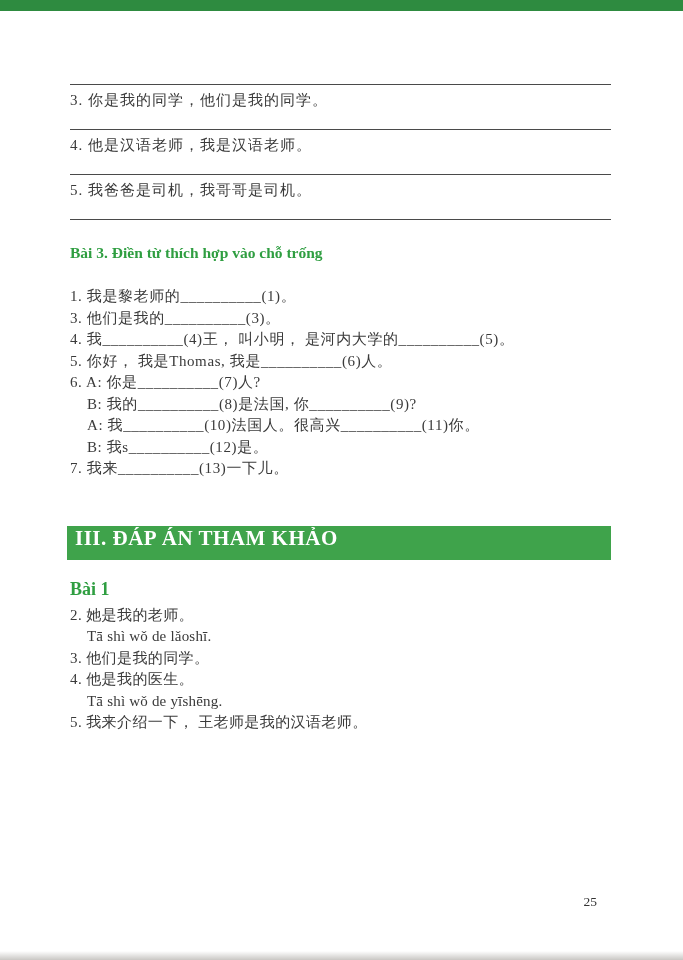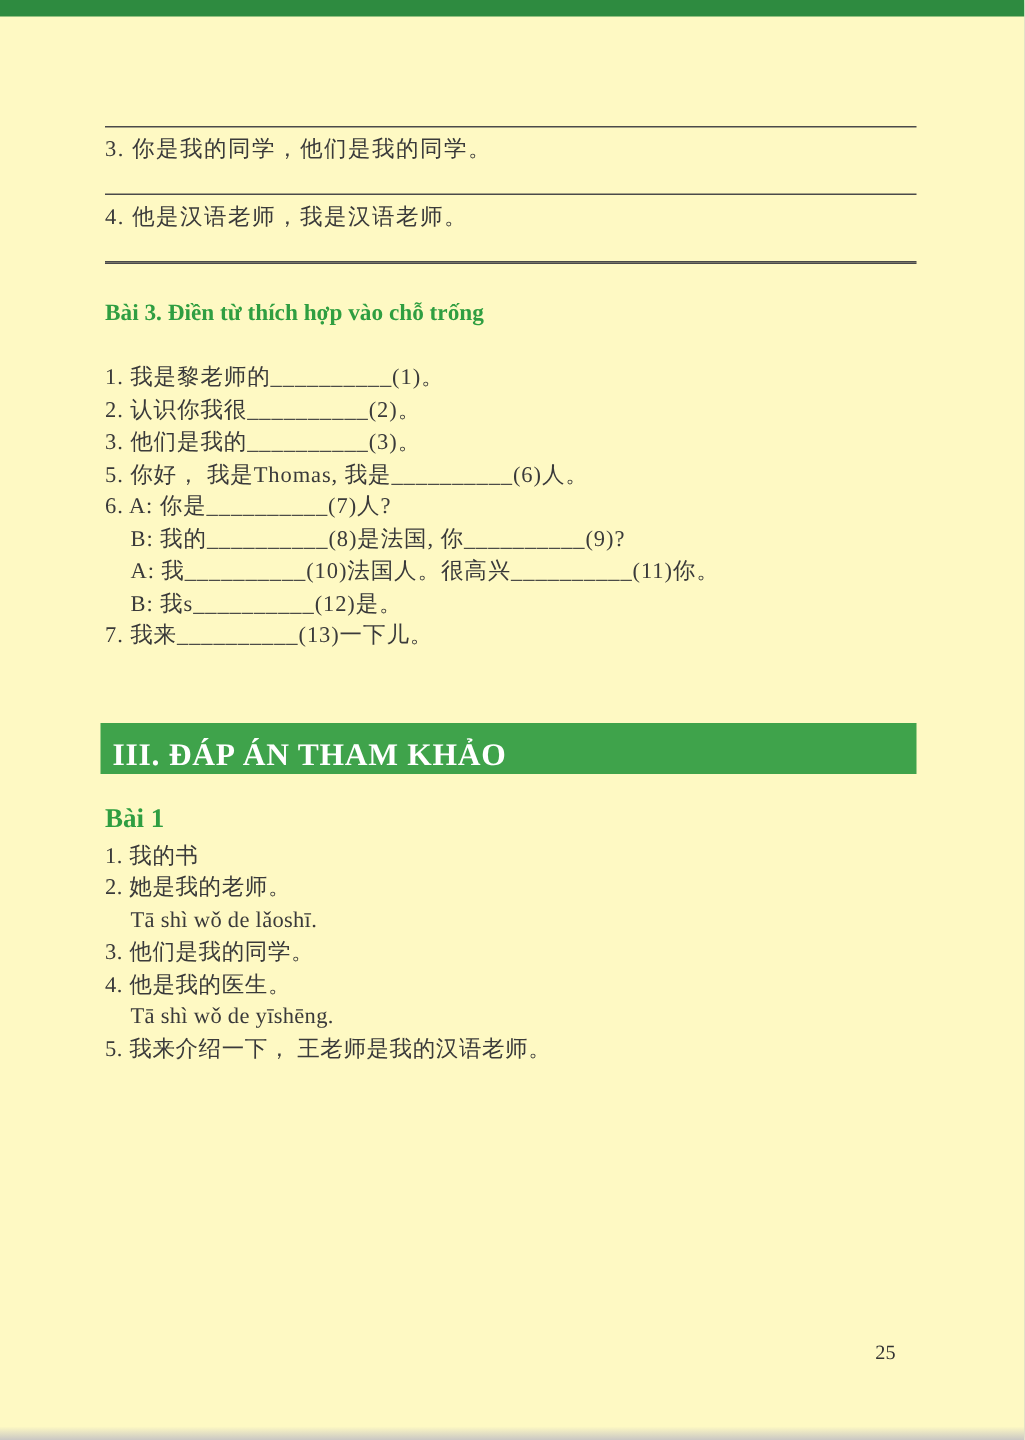--- a/index.html
+++ b/index.html
@@ -1,21 +1,21 @@
 <!DOCTYPE html>
 <html><head>
 <meta charset="utf-8">
 <style>
   html, body { margin: 0; padding: 0; background: #e8e8e8; }
   .page {
     position: relative;
     width: 683px;
     height: 960px;
     margin: 0 auto;
-    background: #fef9c3;
+    background: #ffffff;
     font-family: "Liberation Serif", "DejaVu Serif", serif;
     color: #3a3a3a;
     overflow: hidden;
     box-shadow: 0 0 4px rgba(0,0,0,.3);
   }
   .top-bar {
     position: absolute;
     top: 0; left: 0;
     width: 100%;
     height: 11px;
@@ -62,21 +62,21 @@
   }
   .fill-items .indent { padding-left: 17px; }
   .banner {
     margin-top: 46px;
     margin-left: -3px;
     width: 544px;
     height: 34px;
     background: #3fa34b;
     color: #ffffff;
     display: flex;
-    align-items: flex-end;
+    align-items: flex-start;
     padding-left: 8px;
     box-sizing: border-box;
     font-size: 21px;
     font-weight: bold;
     letter-spacing: 0.5px;
   }
   .bai1-title {
     color: #2f9e41;
     font-weight: bold;
     font-size: 18px;
@@ -115,46 +115,46 @@
   <div class="top-bar"></div>
 
   <div class="content">
 
     <div>
       <div class="answer-line"></div>
       <div class="ex-text">3. 你是我的同学，他们是我的同学。</div>
       <div class="answer-line"></div>
       <div class="ex-text">4. 他是汉语老师，我是汉语老师。</div>
       <div class="answer-line"></div>
+      <div class="ex-text">5. 我爸爸是司机，我哥哥是司机。</div>
       <div class="answer-line"></div>
     </div>
 
     <div class="green-title">Bài 3. Điền từ thích hợp vào chỗ trống</div>
 
 
     <div class="fill-items">
       <div>1. 我是黎老师的__________(1)。</div>
-      <div>2. 认识你我很__________(2)。</div>
       <div>3. 他们是我的__________(3)。</div>
+      <div>4. 我__________(4)王， 叫小明， 是河内大学的__________(5)。</div>
       <div>5. 你好， 我是Thomas, 我是__________(6)人。</div>
       <div>6. A: 你是__________(7)人?</div>
       <div class="indent">B: 我的__________(8)是法国, 你__________(9)?</div>
       <div class="indent">A: 我__________(10)法国人。很高兴__________(11)你。</div>
       <div class="indent">B: 我s__________(12)是。</div>
       <div>7. 我来__________(13)一下儿。</div>
     </div>
 
     <div class="banner">
       <span>III. ĐÁP ÁN THAM KHẢO</span>
     </div>
 
     <div class="bai1-title">Bài 1</div>
 
     <div class="answers">
-      <div class="hanzi">1. 我的书</div>
       <div class="hanzi">2. 她是我的老师。</div>
       <div class="pinyin">Tā shì wǒ de lǎoshī.</div>
       <div class="hanzi">3. 他们是我的同学。</div>
       <div class="hanzi">4. 他是我的医生。</div>
       <div class="pinyin">Tā shì wǒ de yīshēng.</div>
       <div class="hanzi">5. 我来介绍一下， 王老师是我的汉语老师。</div>
     </div>
 
   </div>
 

